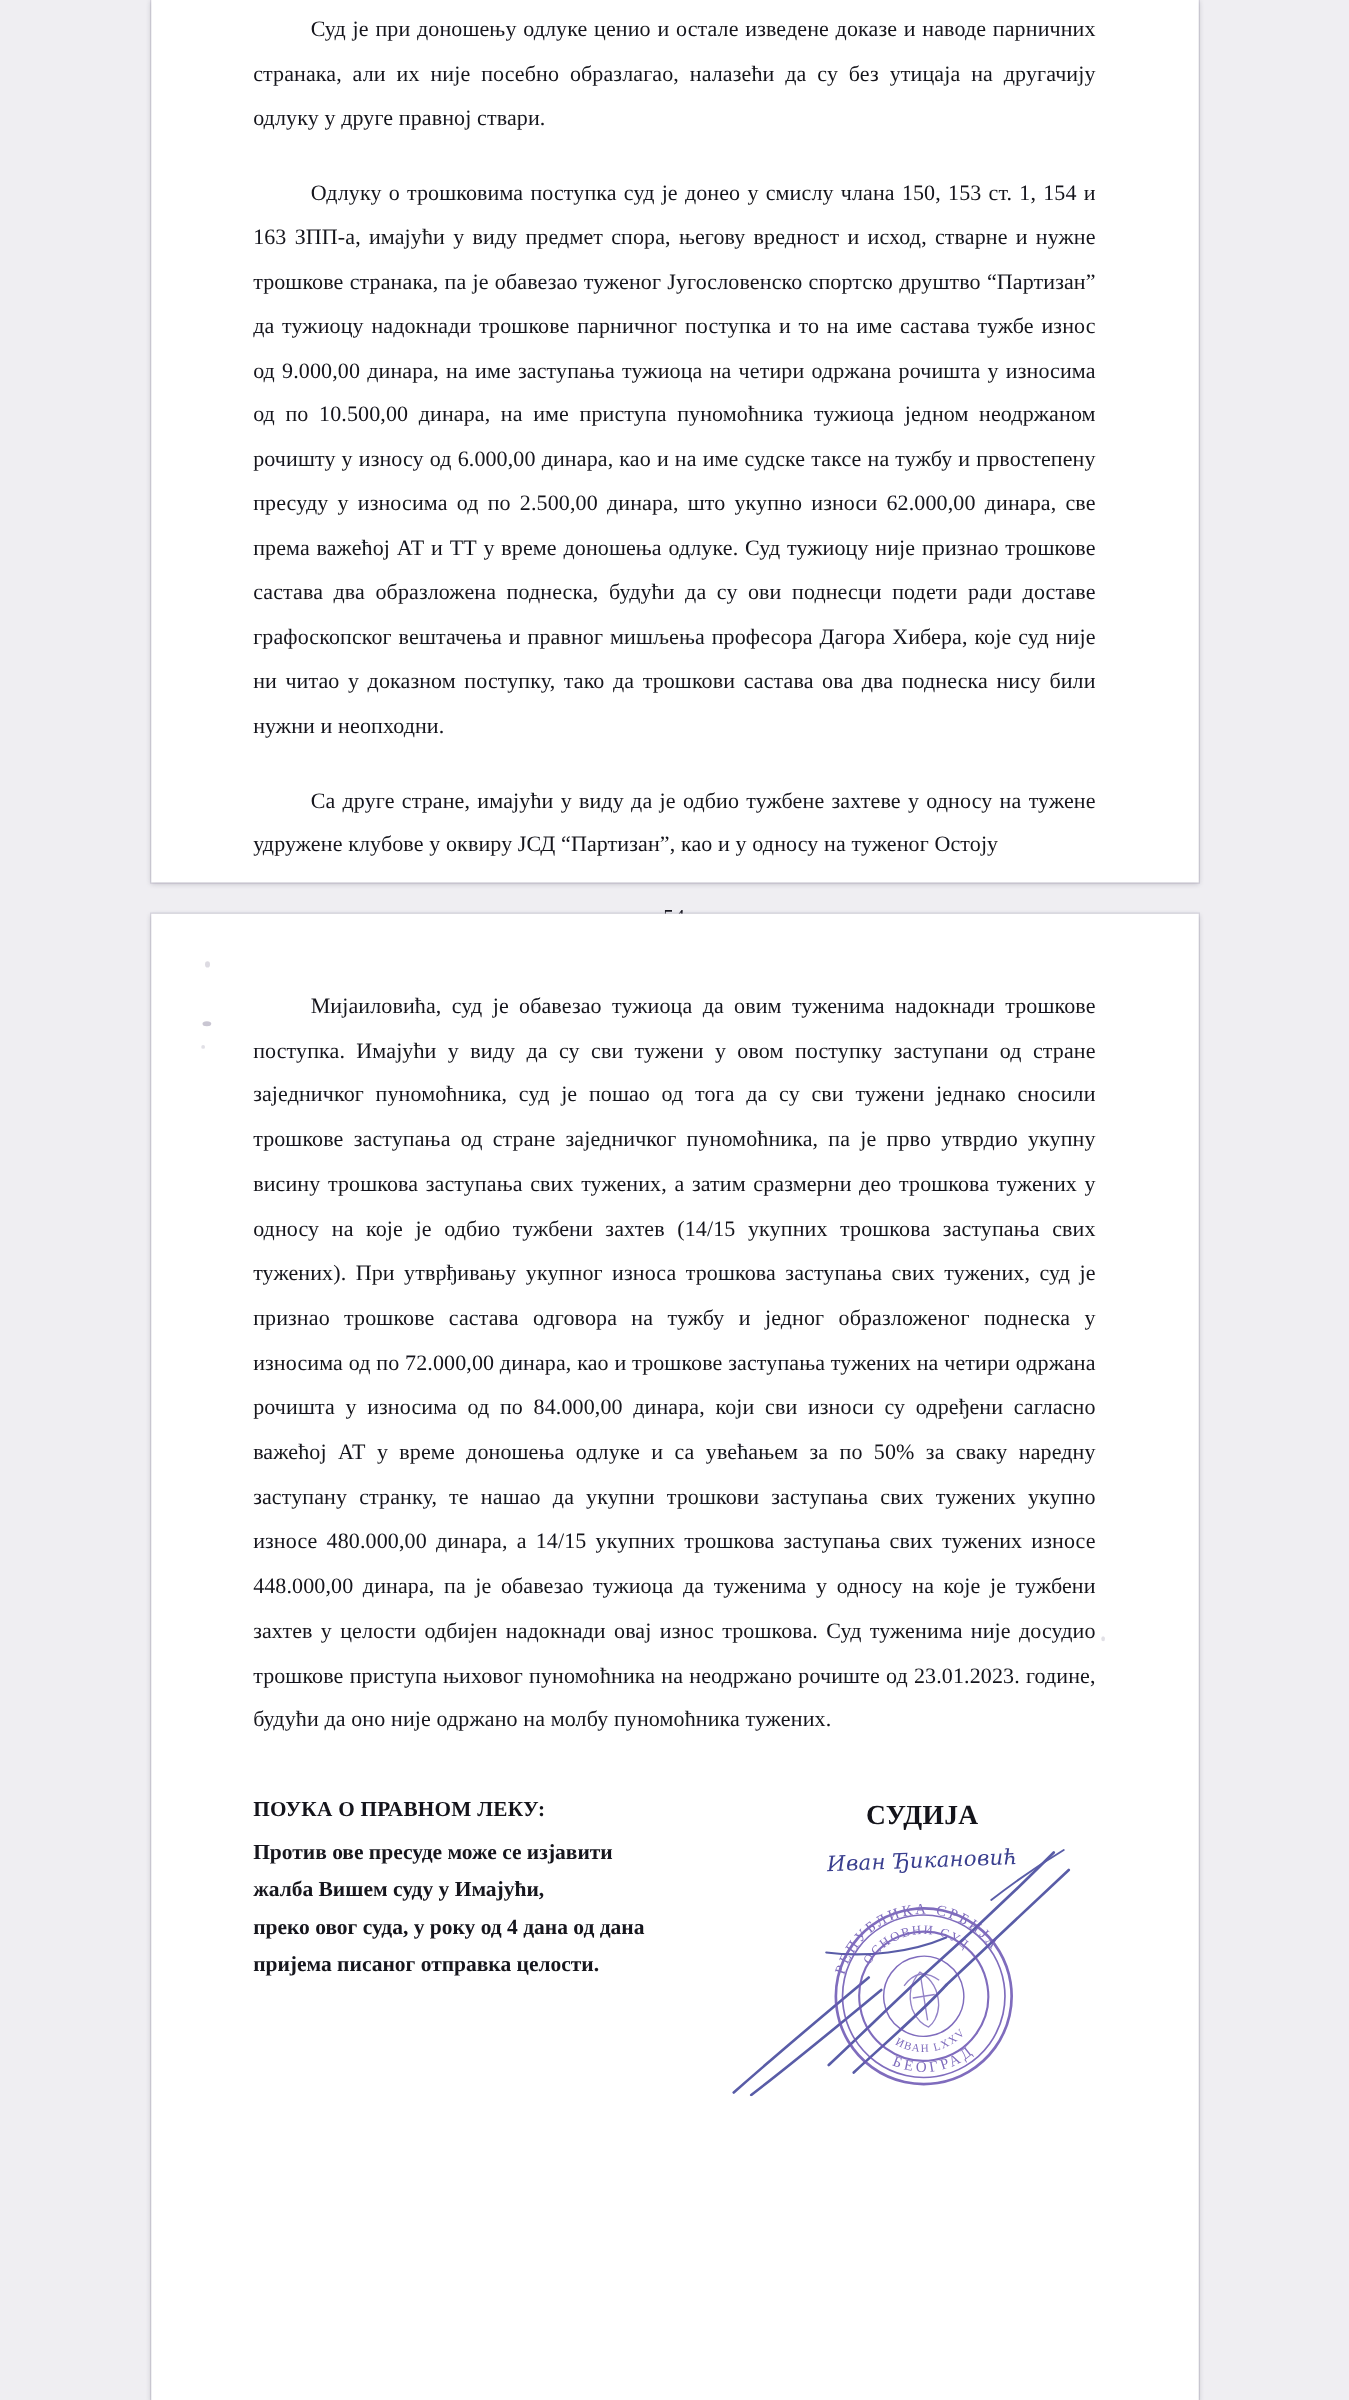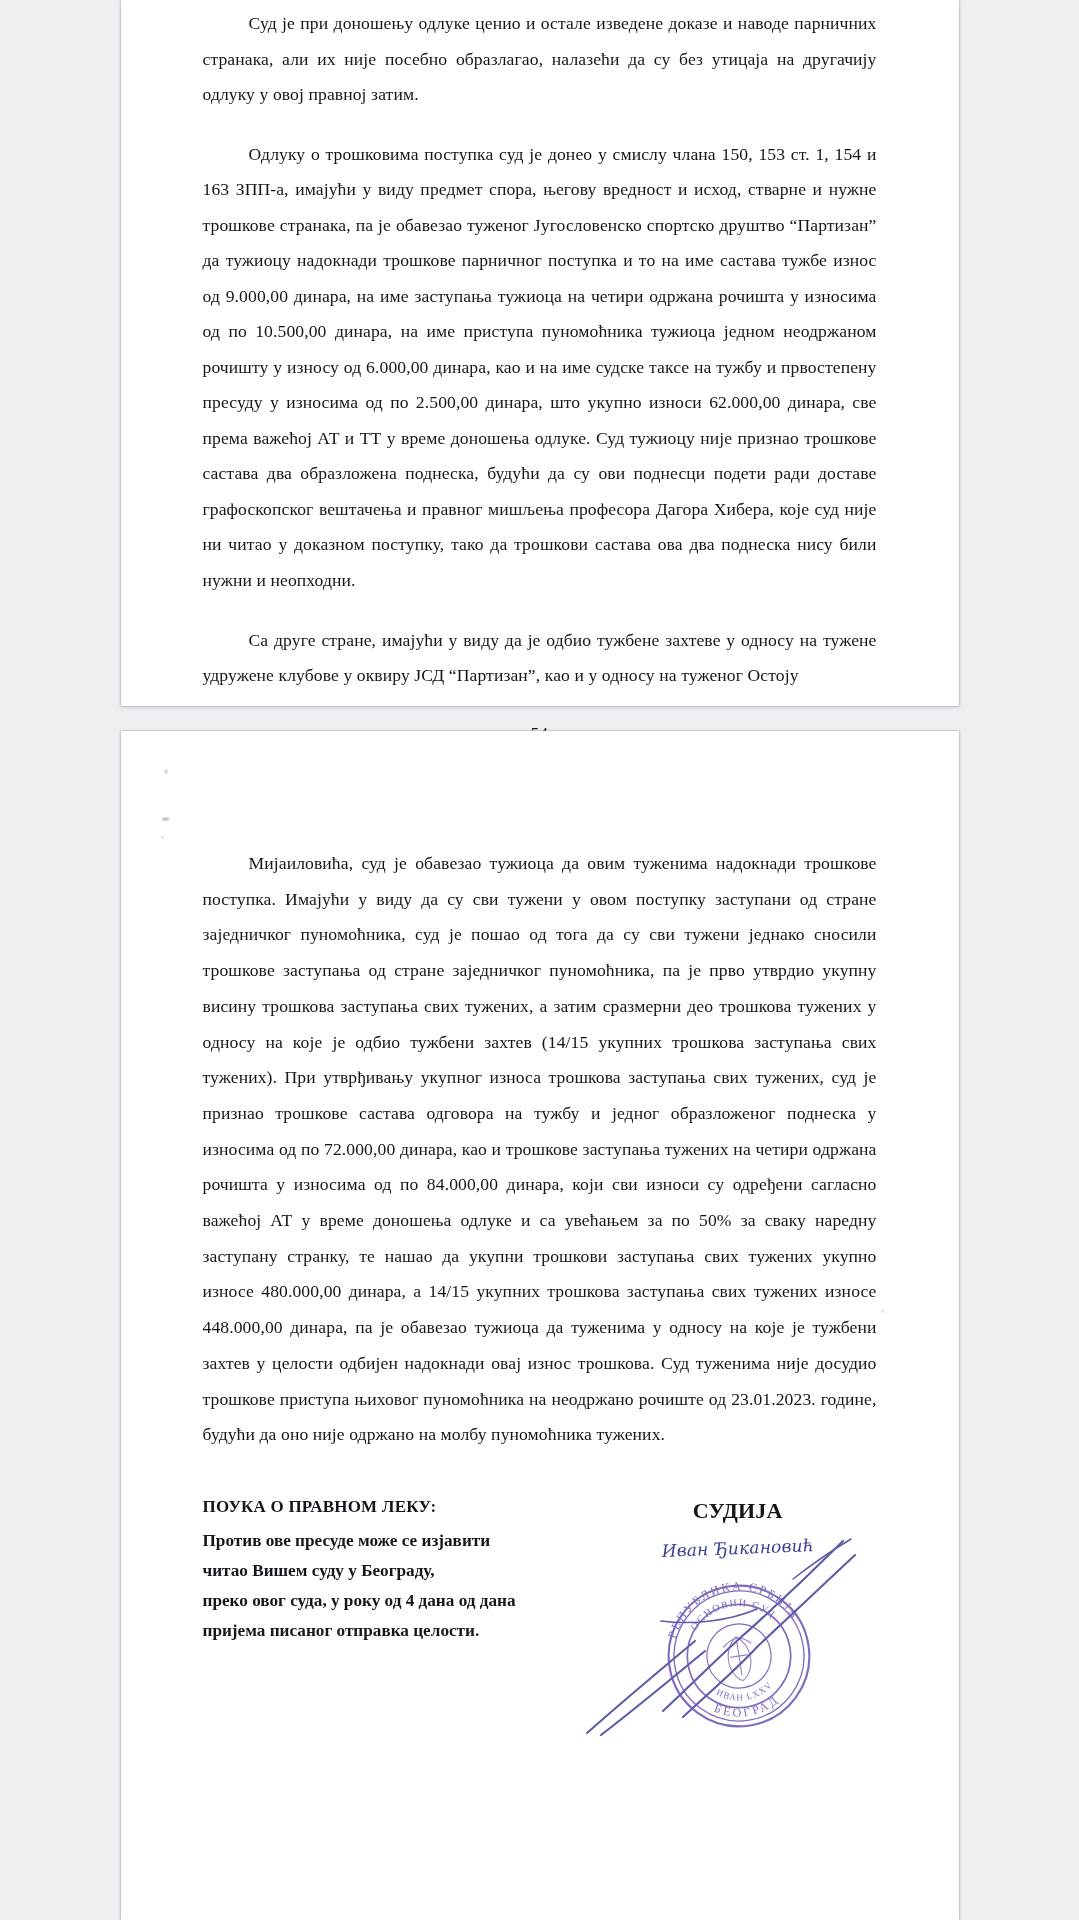--- a/index.html
+++ b/index.html
@@ -32,21 +32,21 @@
     border-top: none;
   }
   .page-two {
     height: 1190px;
     margin-top: 25px;
   }
   .page-inner {
     padding: 0 82px;
   }
   .page-one .page-inner { padding-top: 6px; }
-  .page-two .page-inner { padding-top: 115px; }
+  .page-two .page-inner { padding-top: 56px; }
 
   p.para {
     margin: 0 0 0 0;
     text-align: justify;
     text-justify: inter-word;
     font-size: 17.6px;
     line-height: 2.02;
     color: #15151c;
     text-indent: 46px;
     letter-spacing: .1px;
@@ -141,21 +141,21 @@
     pointer-events: none;
   }
 </style>
 </head>
 <body>
 
 <div class="viewer">
 
   <div class="page page-one">
     <div class="page-inner">
-      <p class="para">Суд је при доношењу одлуке ценио и остале изведене доказе и наводе парничних странака, али их није посебно образлагао, налазећи да су без утицаја на другачију одлуку у овој правној затим.</p>
+      <p class="para">Суд је при доношењу одлуке ценио и остале изведене доказе и наводе парничних странака, али их није посебно образлагао, налазећи да су без утицаја на другачију одлуку у друге правној ствари.</p>
       <p class="para">Одлуку о трошковима поступка суд је донео у смислу члана 150, 153 ст. 1, 154 и 163 ЗПП-а, имајући у виду предмет спора, његову вредност и исход, стварне и нужне трошкове странака, па је обавезао туженог Југословенско спортско друштво “Партизан” да тужиоцу надокнади трошкове парничног поступка и то на име састава тужбе износ од 9.000,00 динара, на име заступања тужиоца на четири одржана рочишта у износима од по 10.500,00 динара, на име приступа пуномоћника тужиоца једном неодржаном рочишту у износу од 6.000,00 динара, као и на име судске таксе на тужбу и првостепену пресуду у износима од по 2.500,00 динара, што укупно износи 62.000,00 динара, све према важећој АТ и ТТ у време доношења одлуке. Суд тужиоцу није признао трошкове састава два образложена поднеска, будући да су ови поднесци подети ради доставе графоскопског вештачења и правног мишљења професора Дагора Хибера, које суд није ни читао у доказном поступку, тако да трошкови састава ова два поднеска нису били нужни и неопходни.</p>
       <p class="para">Са друге стране, имајући у виду да је одбио тужбене захтеве у односу на тужене удружене клубове у оквиру ЈСД “Партизан”, као и у односу на туженог Остоју</p>
       <div class="page-number">54</div>
     </div>
   </div>
 
   <div class="page page-two">
     <span class="speck s1"></span>
     <span class="speck s2"></span>
     <span class="speck s3"></span>
@@ -163,21 +163,21 @@
 
     <div class="page-inner">
       <p class="para">Мијаиловића, суд је обавезао тужиоца да овим туженима надокнади трошкове поступка. Имајући у виду да су сви тужени у овом поступку заступани од стране заједничког пуномоћника, суд је пошао од тога да су сви тужени једнако сносили трошкове заступања од стране заједничког пуномоћника, па је прво утврдио укупну висину трошкова заступања свих тужених, а затим сразмерни део трошкова тужених у односу на које је одбио тужбени захтев (14/15 укупних трошкова заступања свих тужених). При утврђивању укупног износа трошкова заступања свих тужених, суд је признао трошкове састава одговора на тужбу и једног образложеног поднеска у износима од по 72.000,00 динара, као и трошкове заступања тужених на четири одржана рочишта у износима од по 84.000,00 динара, који сви износи су одређени сагласно важећој АТ у време доношења одлуке и са увећањем за по 50% за сваку наредну заступану странку, те нашао да укупни трошкови заступања свих тужених укупно износе 480.000,00 динара, а 14/15 укупних трошкова заступања свих тужених износе 448.000,00 динара, па је обавезао тужиоца да туженима у односу на које је тужбени захтев у целости одбијен надокнади овај износ трошкова. Суд туженима није досудио трошкове приступа њиховог пуномоћника на неодржано рочиште од 23.01.2023. године, будући да оно није одржано на молбу пуномоћника тужених.</p>
 
       <div class="footer-block">
         <div class="footer-cols">
 
           <div class="legal-remedy">
             <div class="heading">ПОУКА О ПРАВНОМ ЛЕКУ:</div>
             <div class="rline">Против ове пресуде може се изјавити</div>
-            <div class="rline">читао Вишем суду у Београду,</div>
+            <div class="rline">жалба Вишем суду у Имајући,</div>
             <div class="rline">преко овог суда, у року од 4 дана од дана</div>
             <div class="rline">пријема писаног отправка целости.</div>
           </div>
 
           <div class="judge-col">
             <div class="judge-title">СУДИЈА</div>
             <div class="signature">Иван Ђикановић</div>
           </div>
 
         </div>

